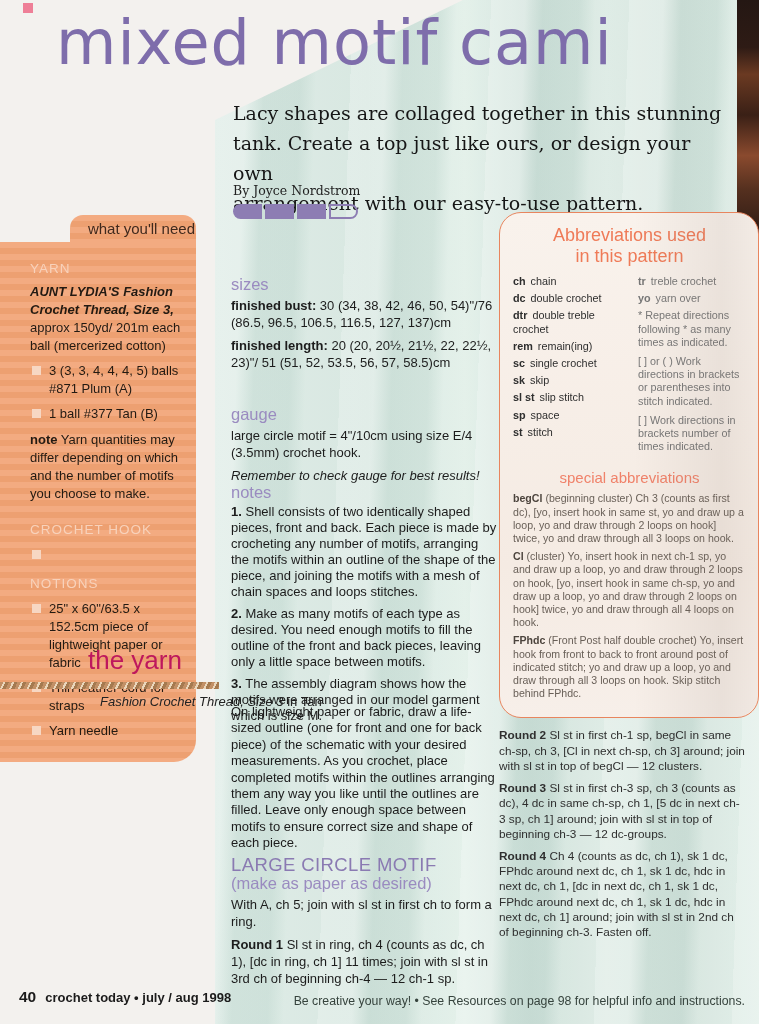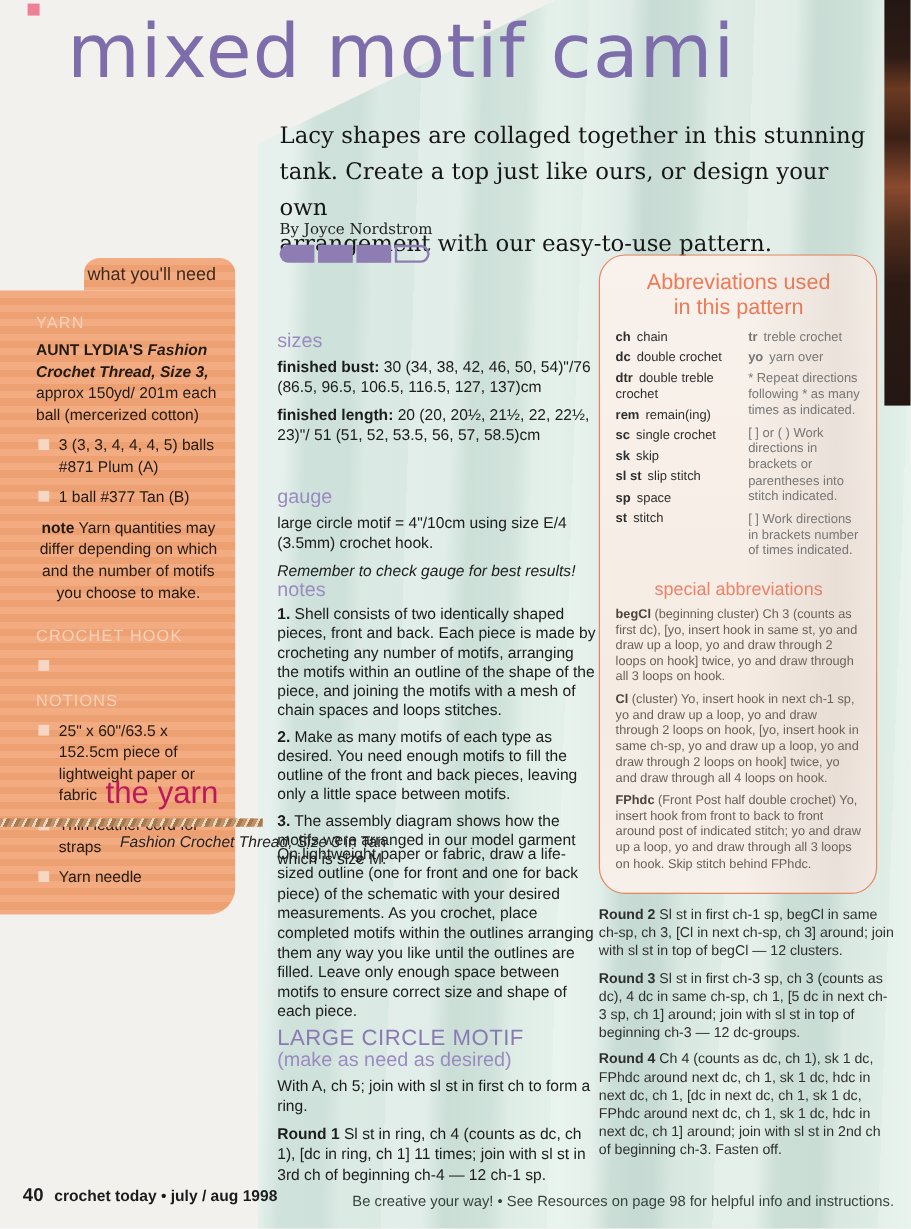--- a/index.html
+++ b/index.html
@@ -38,40 +38,40 @@
   .mid p{margin:0 0 6px 0;}
   .mid .ital{font-style:italic;}
   #blk-sizes{top:276px;} #blk-gauge{top:406px;} #blk-notes{top:484px;line-height:16px;}
   #blk-outline{top:704px;line-height:16.4px;} #blk-lcm{top:856px;}
   .lcm-sub{font-size:16.5px;color:#9a8bc0;margin:-3px 0 4px 0;}
 
   
   .sidebar{position:absolute;left:0;top:215px;width:196px;}
   .sb-stripes{background:repeating-linear-gradient(180deg,#f3ab81 0 6px,#eda071 6px 12px);}
   .sb-tab{margin-left:70px;height:27px;border-radius:13px 13px 0 0;line-height:28px;
-    text-align:right;padding-right:16px;font-size:15px;color:#40291c;}
+    text-align:right;padding-right:1px;font-size:15px;color:#40291c;}
   .sb-box{border-radius:0 0 22px 0;padding:10px 12px 22px 30px;color:#231a12;font-size:13px;line-height:18px;}
   .sb-box .sb-h{color:#f8d2bb;font-size:13.5px;letter-spacing:1px;margin:8px 0 5px 0;}
-  .sb-box .brand{font-weight:700;}
+  .sb-box .brand{font-weight:700;font-style:italic;}
   .sb-box .prod{font-style:italic;font-weight:700;}
   .bullet-row{display:flex;margin:7px 0 0 2px;}
   .bullet-sq{width:9px;height:9px;background:#f7d7c3;margin:4px 8px 0 0;flex-shrink:0;}
-  .sb-note{margin-top:8px;text-align:center;}
+  .sb-note{margin-top:8px;}
   .sb-note b{font-weight:700;}
   .sb-ital{font-style:italic;font-weight:700;}
 
   
   .yarn-h{position:absolute;left:88px;top:645px;font-size:26px;color:#be185d;}
   .yarn-cord{position:absolute;left:0;top:682px;width:219px;height:7px;
     background:repeating-linear-gradient(115deg,#c29066 0 3px,#ead6bb 3px 5px,#a57a50 5px 8px);}
   .yarn-cap{position:absolute;left:100px;top:694px;font-size:13px;color:#222;}
   .yarn-cap .ital{font-style:italic;}
 
   
-  .rightcol{position:absolute;left:499px;top:212px;width:232px;}
+  .rightcol{position:absolute;left:499px;top:212px;width:260px;}
   .abbr-box{border:1px solid #e8855e;border-radius:22px;background:linear-gradient(180deg,#f9f2ec 0%,#f5ebe3 70%,#f7efe9 100%);
     padding:12px 12px 12px 13px;position:relative;}
   .abbr-box::after{content:"";position:absolute;inset:0;border-radius:22px;pointer-events:none;
     background:linear-gradient(90deg,transparent 52%,rgba(135,120,110,.12) 86%,rgba(135,120,110,.05));}
   .abbr-title{font-size:18px;line-height:21px;text-align:center;color:#ef7a57;margin-bottom:8px;}
   .abbr-cols{display:flex;gap:8px;}
   .abbr-colL{width:52%;font-size:10.8px;line-height:13.2px;color:#2e2e2e;}
   .abbr-colR{width:48%;font-size:10.8px;line-height:13.2px;color:#767676;}
   .abbr-entry{margin-bottom:4px;}
   .abbr-entry b{margin-right:5px;}
@@ -133,21 +133,21 @@
     <p><b>2.</b> <span>Make as many motifs of each type as desired. You need enough motifs to fill the outline of the front and back pieces, leaving only a little space between motifs.</span></p>
     <p><b>3.</b> <span>The assembly diagram shows how the motifs were arranged in our model garment which is size M.</span></p>
   </div>
 
   <div class="mid" id="blk-outline">
     <p>On lightweight paper or fabric, draw a life-sized outline (one for front and one for back piece) of the schematic with your desired measurements. As you crochet, place completed motifs within the outlines arranging them any way you like until the outlines are filled. Leave only enough space between motifs to ensure correct size and shape of each piece.</p>
   </div>
 
   <div class="mid" id="blk-lcm">
     <h2>LARGE CIRCLE MOTIF</h2>
-    <div class="lcm-sub">(make as need as desired)</div>
+    <div class="lcm-sub">(make as paper as desired)</div>
     <p>With A, ch 5; join with sl st in first ch to form a ring.</p>
     <p><b>Round 1</b> <span>Sl st in ring, ch 4 (counts as dc, ch 1), [dc in ring, ch 1] 11 times; join with sl st in 3rd ch of beginning ch-4 — 12 ch-1 sp.</span></p>
   </div>
 
   <div class="sidebar">
     <div class="sb-tab sb-stripes">what you'll need</div>
     <div class="sb-box sb-stripes">
       <div class="sb-h">YARN</div>
       <div>
         <span class="brand">AUNT LYDIA'S</span>

